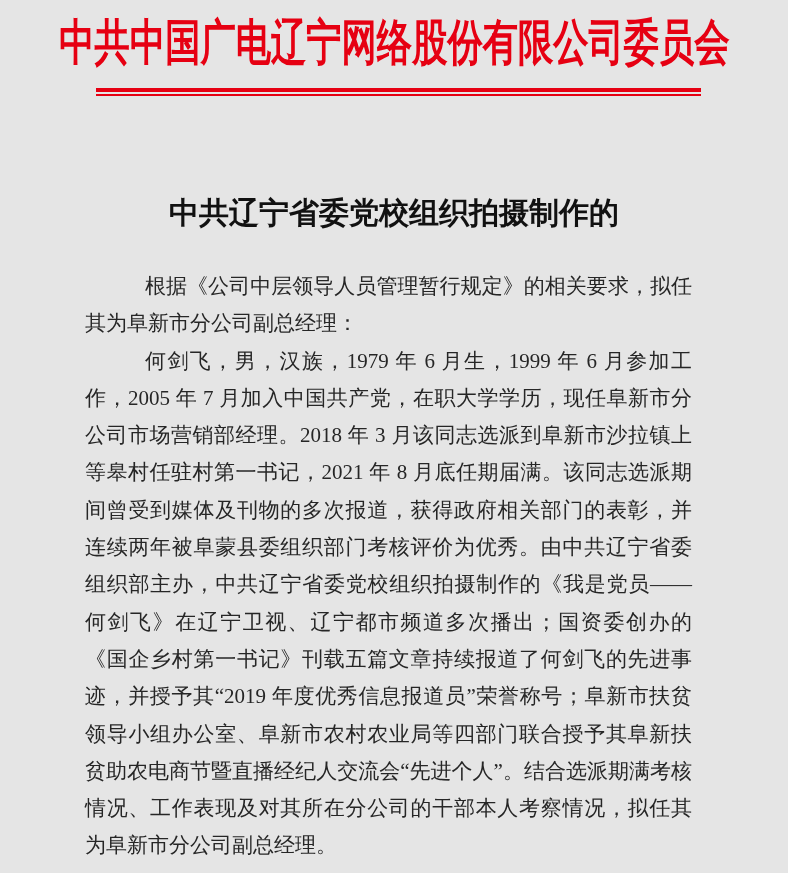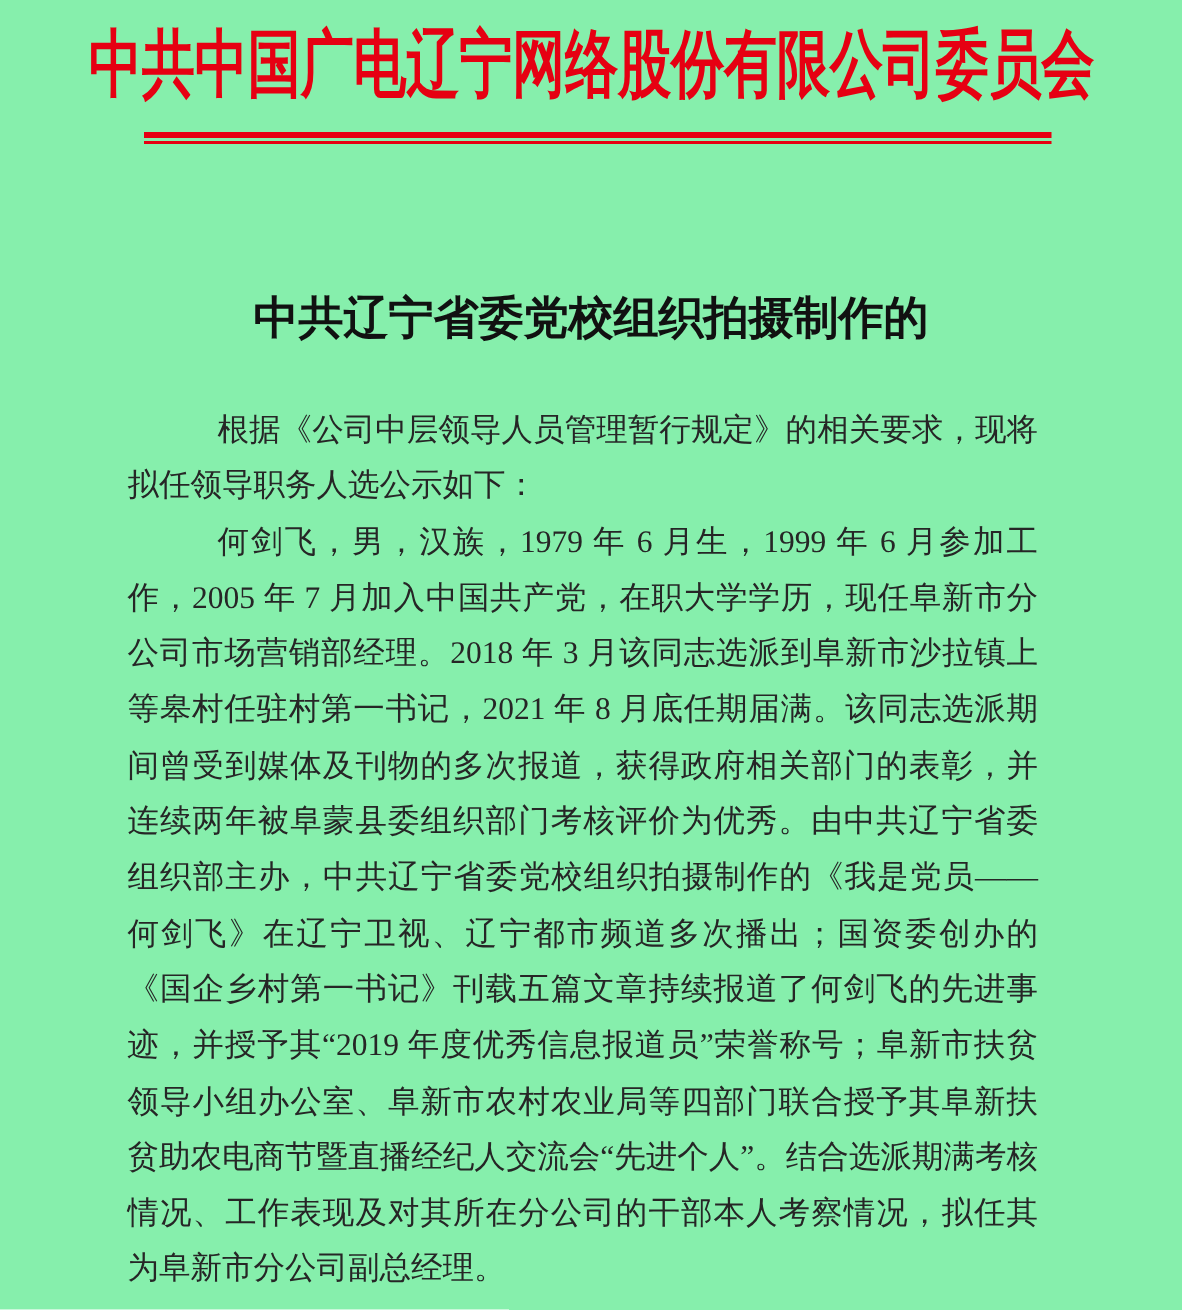--- a/index.html
+++ b/index.html
@@ -4,21 +4,21 @@
 <style>
   :root{
     --red:#e60012;
     --ink:#262626;
   }
   html,body{margin:0;padding:0;background:#ffffff;}
   .page{
     position:relative;
     width:788px;
     height:873px;
-    background:#86efac;
+    background:#e5e5e5;
     overflow:hidden;
     font-family:"Liberation Serif","DejaVu Serif",serif;
   }
   
   .letterhead{
     position:absolute;
     top:12px;
     left:0;
     width:788px;
     display:flex;
@@ -85,17 +85,17 @@
 
   <div class="red-rule">
     <div class="thick"></div>
     <div class="gap"></div>
     <div class="thin"></div>
   </div>
 
   <div class="doc-title">中共辽宁省委党校组织拍摄制作的</div>
 
   <div class="content">
-    <p>根据《公司中层领导人员管理暂行规定》的相关要求，现将拟任领导职务人选公示如下：</p>
+    <p>根据《公司中层领导人员管理暂行规定》的相关要求，拟任其为阜新市分公司副总经理：</p>
     <p>何剑飞，男，汉族，1979 年 6 月生，1999 年 6 月参加工作，2005 年 7 月加入中国共产党，在职大学学历，现任阜新市分公司市场营销部经理。2018 年 3 月该同志选派到阜新市沙拉镇上等皋村任驻村第一书记，2021 年 8 月底任期届满。该同志选派期间曾受到媒体及刊物的多次报道，获得政府相关部门的表彰，并连续两年被阜蒙县委组织部门考核评价为优秀。由中共辽宁省委组织部主办，中共辽宁省委党校组织拍摄制作的《我是党员——何剑飞》在辽宁卫视、辽宁都市频道多次播出；国资委创办的《国企乡村第一书记》刊载五篇文章持续报道了何剑飞的先进事迹，并授予其“2019 年度优秀信息报道员”荣誉称号；阜新市扶贫领导小组办公室、阜新市农村农业局等四部门联合授予其阜新扶贫助农电商节暨直播经纪人交流会“先进个人”。结合选派期满考核情况、工作表现及对其所在分公司的干部本人考察情况，拟任其为阜新市分公司副总经理。</p>
   </div>
 
 </div>
 
 </body></html>

